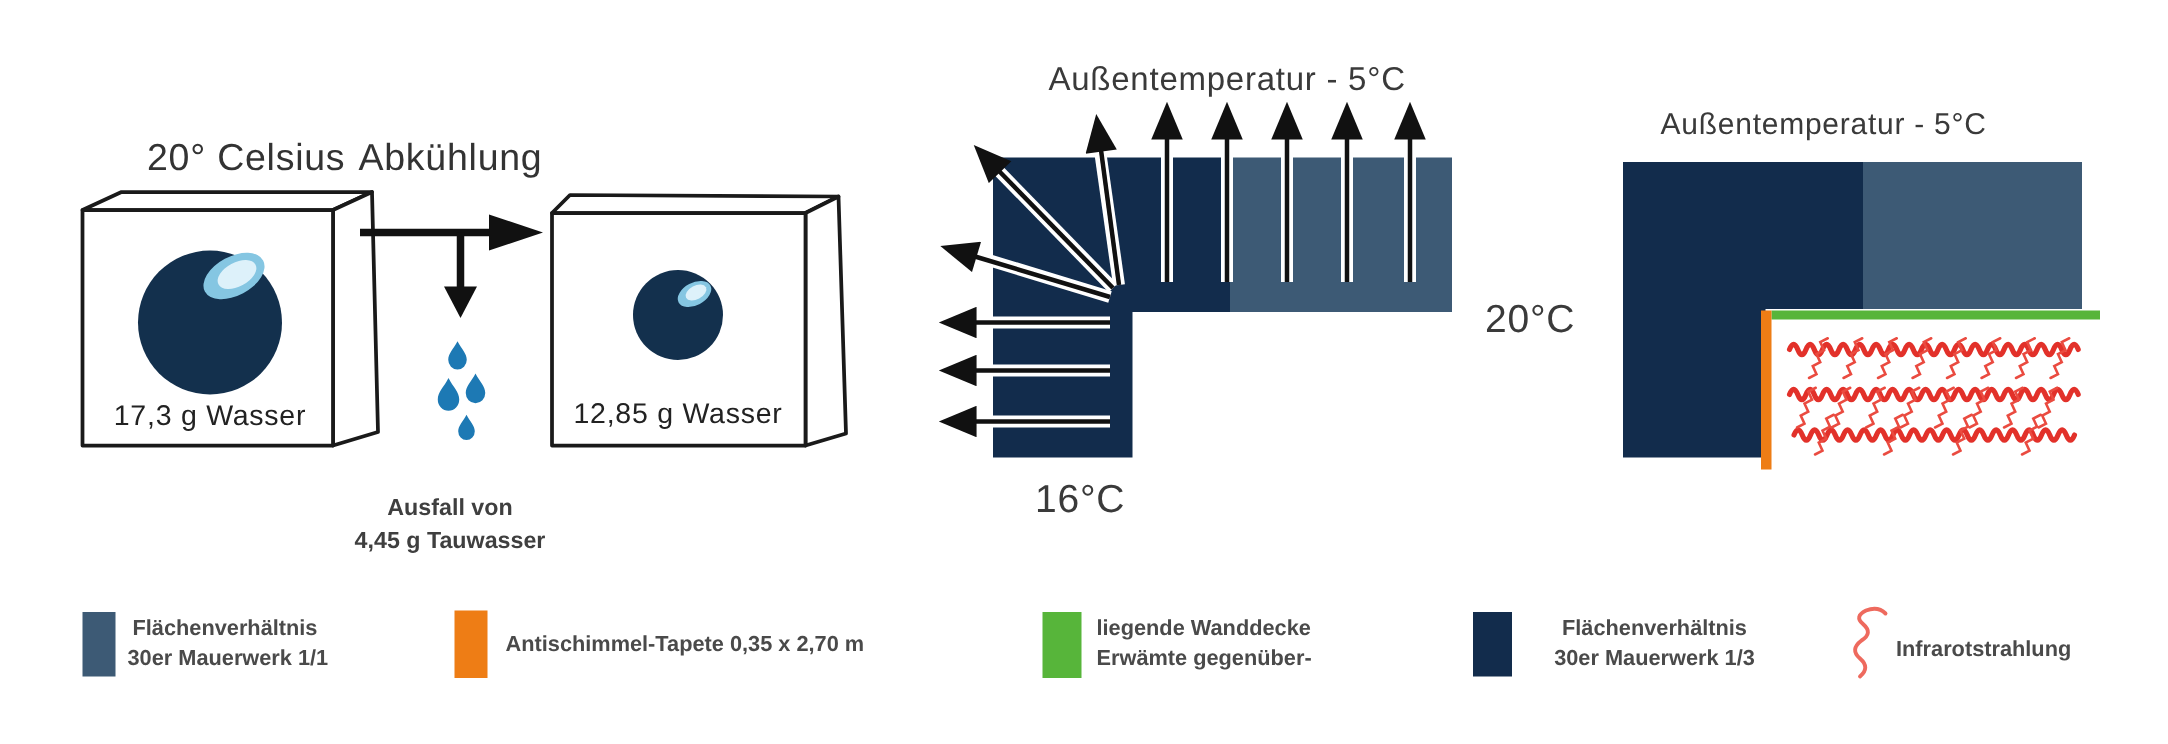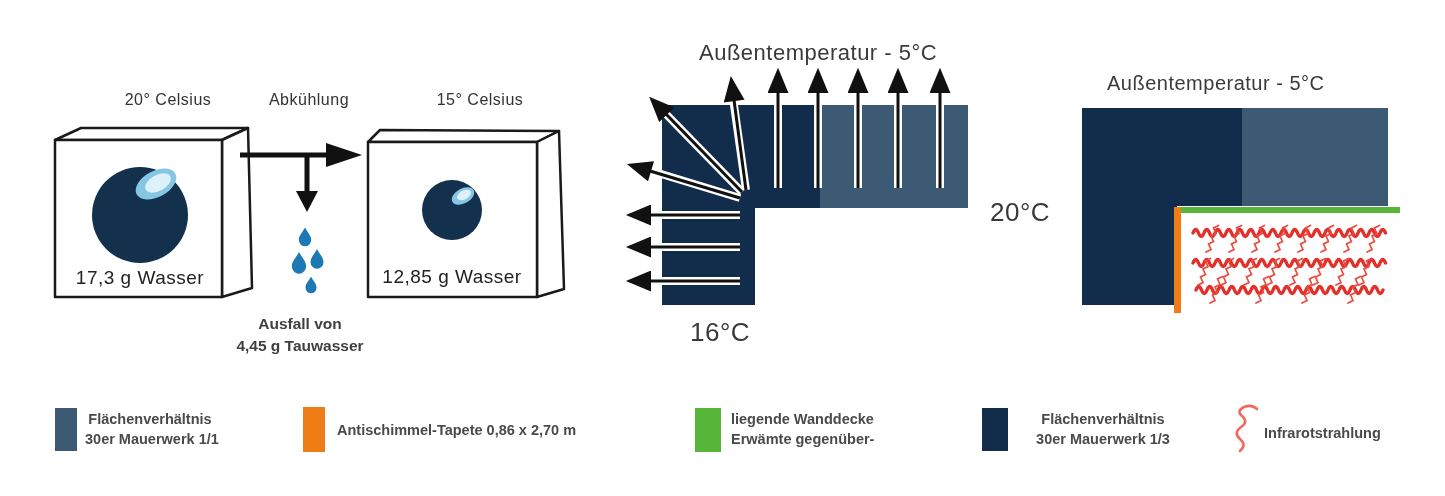--- a/index.html
+++ b/index.html
@@ -1,19 +1,19 @@
 <!DOCTYPE html>
 <html><head>
 <meta charset="utf-8">
 <style>
   html,body{margin:0;padding:0;background:#ffffff;}
   #stage{position:relative;width:1445px;height:496px;background:#ffffff;overflow:hidden;
          font-family:"Liberation Sans",sans-serif;}
   svg{position:absolute;left:0;top:0;}
-  .lbl{position:absolute;color:#333333;font-size:16px;letter-spacing:0.5px;text-align:center;white-space:nowrap;}
+  .lbl{position:absolute;color:#333333;font-size:25px;letter-spacing:0.5px;white-space:nowrap;}
   .title{position:absolute;color:#3a3a3a;font-size:22px;letter-spacing:0.5px;text-align:left;white-space:nowrap;}
   .masslbl{position:absolute;color:#222222;font-size:19px;letter-spacing:0.5px;text-align:center;white-space:nowrap;}
   .templbl{position:absolute;color:#3a3a3a;font-size:26px;letter-spacing:0.5px;text-align:center;white-space:nowrap;}
   .result{position:absolute;color:#3f3f3f;font-size:15.5px;font-weight:bold;line-height:22px;text-align:center;}
   .legend-text{position:absolute;color:#4a4a4a;font-size:14.5px;font-weight:bold;line-height:20px;white-space:nowrap;}
   .legend-text.center{text-align:center;}
 </style>
 </head>
 <body>
 
@@ -140,39 +140,38 @@
       <rect x="55" y="408" width="22" height="43" fill="#3d5a75"></rect>
       <rect x="303" y="407" width="22" height="45" fill="#ee7d15"></rect>
       <rect x="695" y="408" width="26" height="44" fill="#57b53a"></rect>
       <rect x="982" y="408" width="26" height="43" fill="#122c4c"></rect>
       <path d="M1240 451 q7 -6 0 -12 q-7 -6 1 -12 q8 -5 1 -11 q-6 -5 2 -9 q8 -3 13 2" fill="none" stroke="#ee6a5e" stroke-width="2.6" stroke-linecap="round"></path>
     </g>
   </svg>
 
   <div class="lbl" style="left:98px;top:91px;width:140px;">20° Celsius</div>
   <div class="lbl" style="left:239px;top:91px;width:140px;">Abkühlung</div>
-  <div class="lbl" style="left:410px;top:91px;width:140px;">15° Celsius</div>
   <div class="masslbl" style="left:60px;top:267px;width:160px;">17,3 g Wasser</div>
   <div class="masslbl" style="left:372px;top:266px;width:160px;">12,85 g Wasser</div>
-  <div class="result" style="left:210px;top:313px;width:180px;">
+  <div class="result" style="left:210px;top:328px;width:180px;">
     <div>Ausfall von</div>
     <div>4,45 g Tauwasser</div>
   </div>
 
   <div class="title" style="left:699px;top:40px;width:265px;">Außentemperatur - 5°C</div>
   <div class="templbl" style="left:990px;top:197px;width:60px;">20°C</div>
   <div class="templbl" style="left:690px;top:317px;width:60px;">16°C</div>
 
   <div class="title" style="left:1107px;top:72px;width:260px;font-size:20px;">Außentemperatur - 5°C</div>
 
   <div class="legend-text center" style="left:85px;top:409px;width:130px;">
     <div>Flächenverhältnis</div>
     <div>30er Mauerwerk 1/1</div>
   </div>
-  <div class="legend-text" style="left:337px;top:420px;">Antischimmel-Tapete 0,86 x 2,70 m</div>
+  <div class="legend-text" style="left:337px;top:420px;">Antischimmel-Tapete 0,35 x 2,70 m</div>
   <div class="legend-text" style="left:731px;top:409px;">
     <div>liegende Wanddecke</div>
     <div>Erwämte gegenüber-</div>
   </div>
   <div class="legend-text center" style="left:1023px;top:409px;width:160px;">
     <div>Flächenverhältnis</div>
     <div>30er Mauerwerk 1/3</div>
   </div>
   <div class="legend-text" style="left:1264px;top:423px;">Infrarotstrahlung</div>
 

